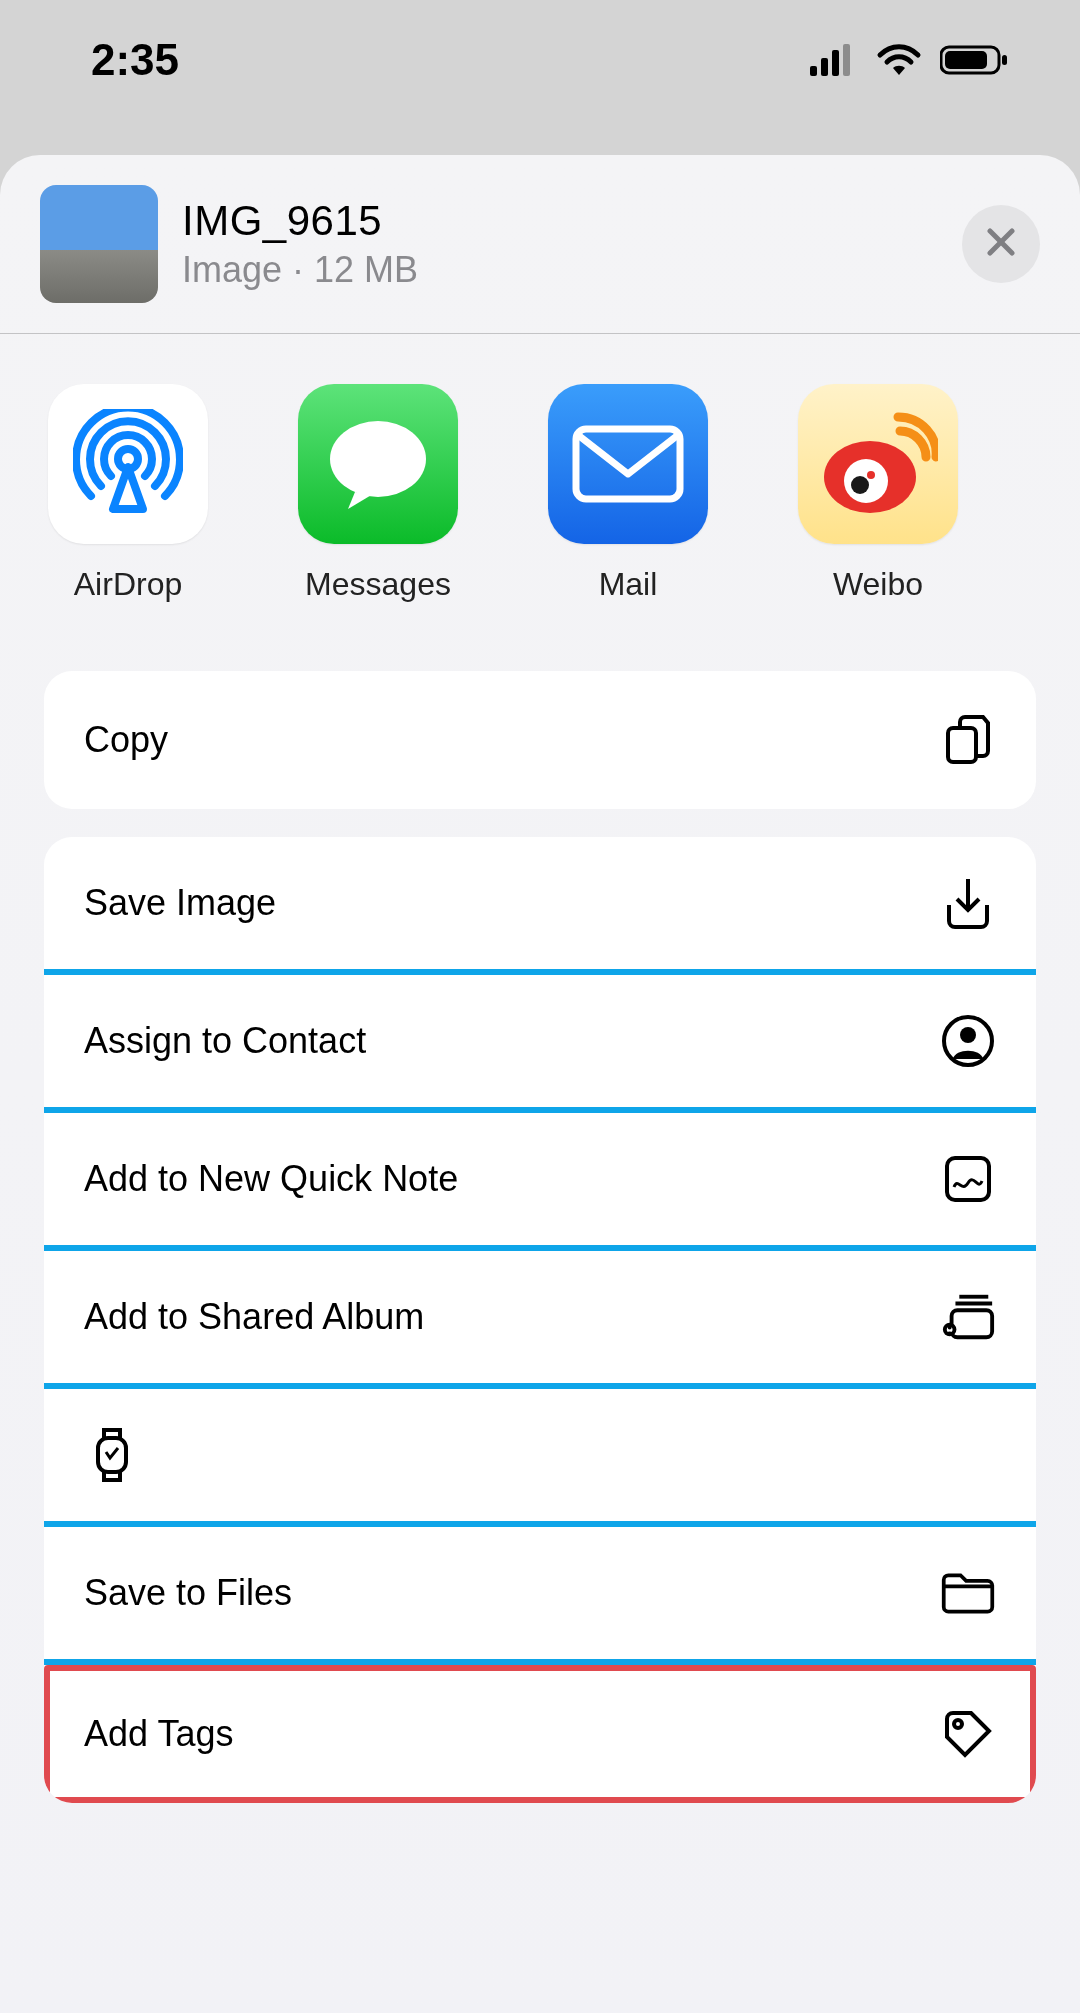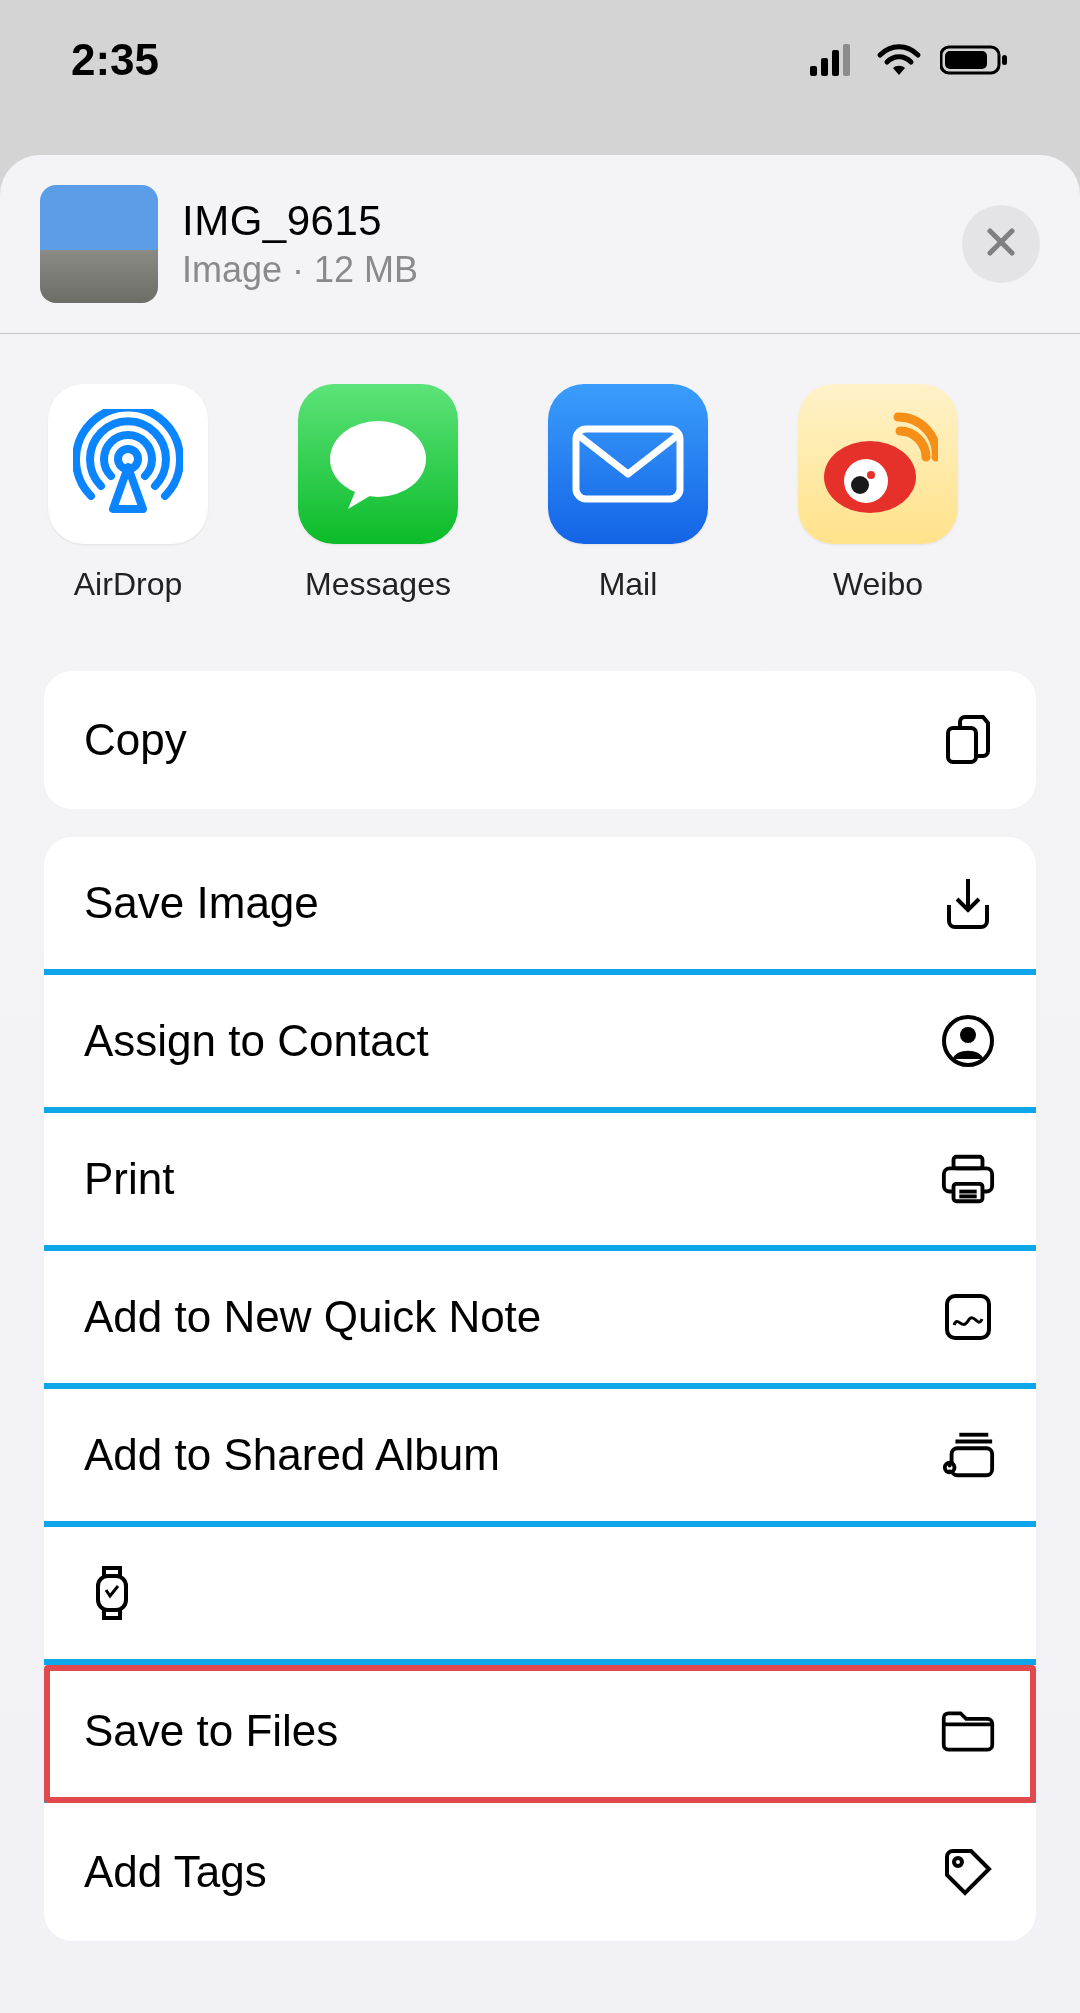--- a/index.html
+++ b/index.html
@@ -18,20 +18,21 @@
   }
   
   .status-bar {
     display: flex;
     justify-content: space-between;
     align-items: center;
     padding: 30px 70px 20px 71px;
     height: 110px;
     font-weight: 600;
     font-size: 44px;
+    margin-left: 20px;
   }
   .status-right { display: flex; align-items: center; gap: 18px; }
   .status-right svg { display: block; }
 
   
   .sheet {
     position: absolute;
     left: 0; right: 0;
     top: 155px;
     bottom: 0;
@@ -93,21 +94,21 @@
     margin-top: 28px;
   }
   .list-item {
     display: flex; align-items: center; justify-content: space-between;
     padding: 0 40px;
     height: 138px;
     border-bottom: 6px solid #0ea5e9;
     position: relative;
   }
   .list-group .list-item:last-child { border-bottom: none; }
-  .list-label { font-size: 44px; color: #000; }
+  .list-label { font-size: 36px; color: #000; }
   .list-icon { width: 56px; height: 56px; display:flex;align-items:center;justify-content:center; }
   .list-icon svg { stroke:#000; fill:none; }
 
   .highlight-box {
     position: absolute;
     border: 6px solid #e04a4f;
     border-radius: 4px;
     pointer-events: none;
   }
 </style>
@@ -247,32 +248,20 @@
           <div class="list-label">Assign to Contact</div>
           <div class="list-icon">
             <svg width="54" height="54" viewBox="0 0 54 54" stroke-width="4">
               <circle cx="27" cy="27" r="24"></circle>
               <circle cx="27" cy="21" r="8" fill="#000" stroke="none"></circle>
               <path d="M12 45 C14 34 40 34 42 45" fill="#000" stroke="none"></path>
             </svg>
           </div>
         </div>
 
-        <div class="list-item">
-          <div class="list-label">Print</div>
-          <div class="list-icon">
-            <svg width="58" height="54" viewBox="0 0 58 54" stroke-width="4">
-              <rect x="14" y="4" width="30" height="12" rx="3"></rect>
-              <rect x="4" y="16" width="50" height="24" rx="6"></rect>
-              <rect x="14" y="32" width="30" height="18" rx="3" fill="#fff"></rect>
-              <line x1="20" y1="40" x2="38" y2="40"></line>
-              <line x1="20" y1="45" x2="38" y2="45"></line>
-            </svg>
-          </div>
-        </div>
 
         <div class="list-item">
           <div class="list-label">Add to New Quick Note</div>
           <div class="list-icon">
             <svg width="52" height="52" viewBox="0 0 52 52" stroke-width="4">
               <rect x="5" y="5" width="42" height="42" rx="8"></rect>
               <path d="M12 34 C16 24 20 40 26 30 C32 20 36 38 40 28" stroke-width="3"></path>
             </svg>
           </div>
         </div>

